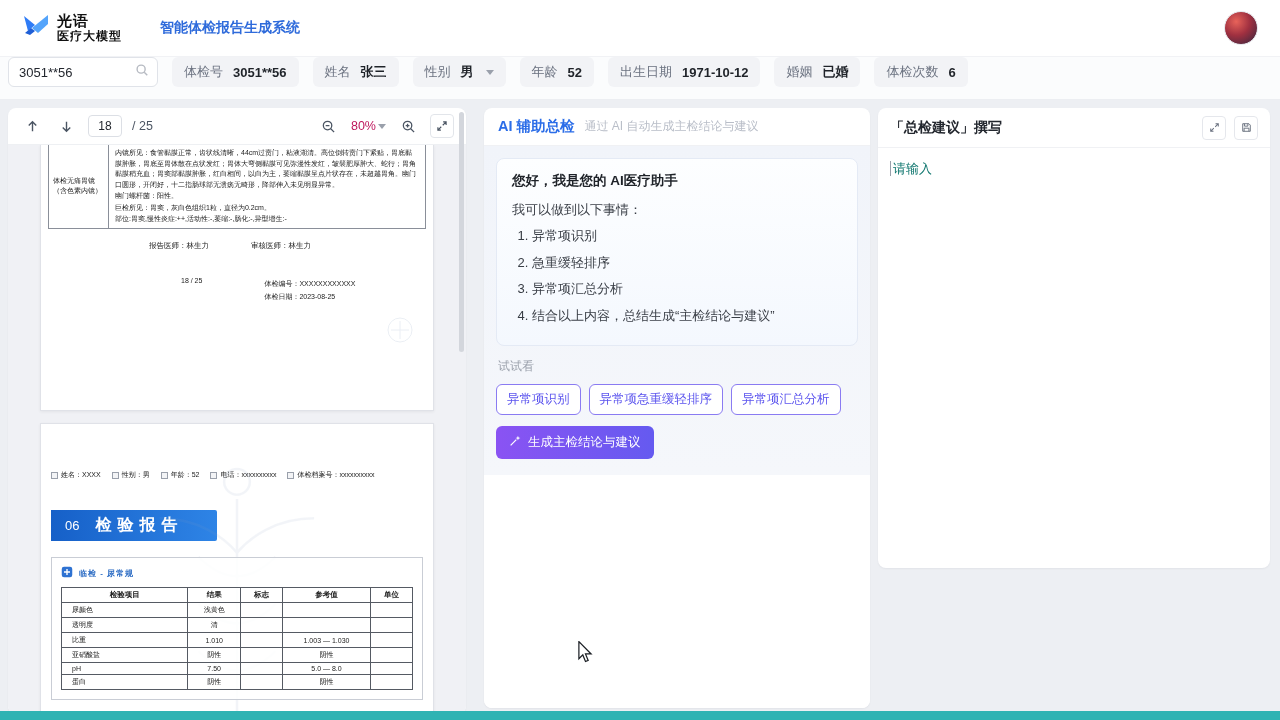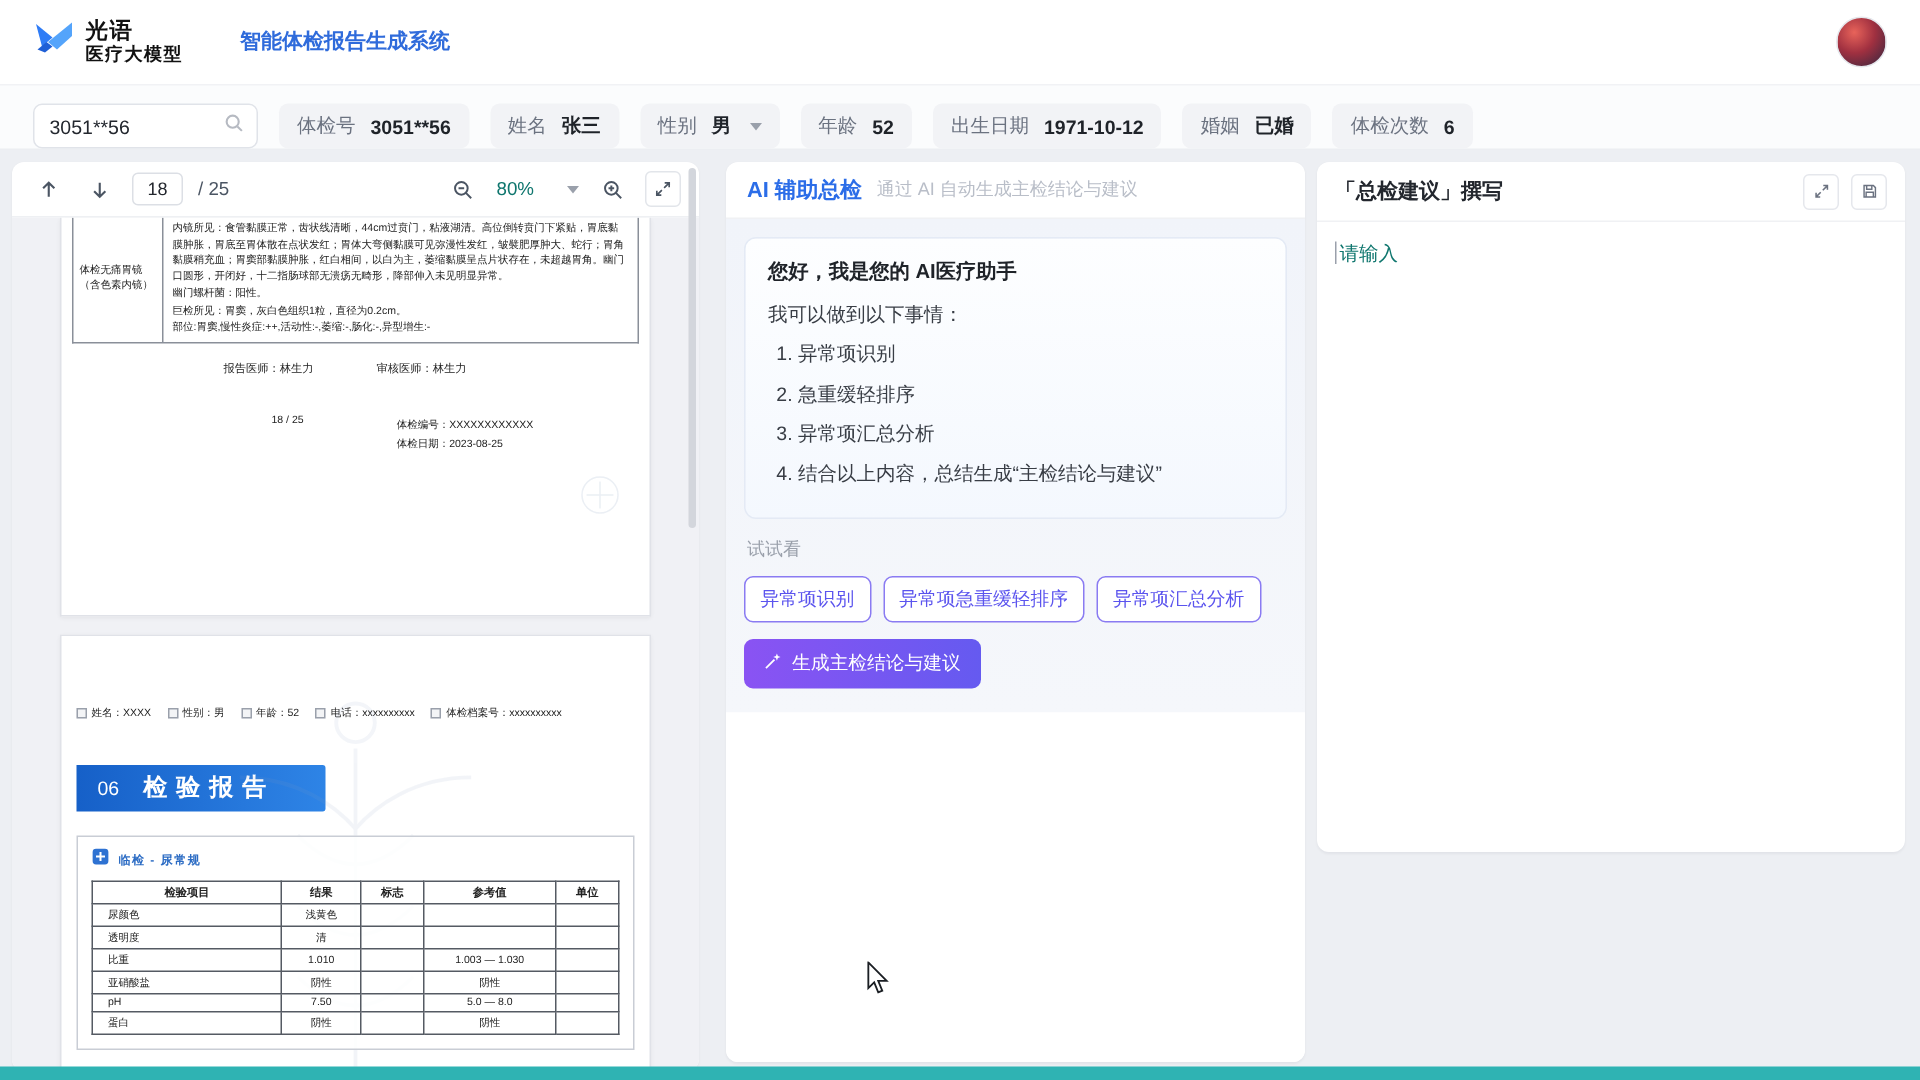--- a/index.html
+++ b/index.html
@@ -14,21 +14,21 @@
   .logo-text { display:flex; flex-direction:column; line-height:1.15; }
   .logo-title { font-size:15px; font-weight:bold; color:#111; letter-spacing:1px; }
   .logo-subtitle { font-size:12px; font-weight:bold; color:#111; letter-spacing:1px; }
   .app-title { margin-left:38px; font-size:14px; color:#2f6bdb; font-weight:bold; }
   .header-spacer { flex:1; }
   .avatar { width:34px; height:34px; border-radius:50%;
     background: radial-gradient(circle at 35% 30%, #e8635a 0%, #a03040 45%, #30263f 100%);
     border:1px solid #e5e7ec; }
   
   .patient-bar { height:44px; background:#fbfcfd; border-top:1px solid #f1f2f5; border-bottom:1px solid #eceef2;
-    display:flex; align-items:flex-end; padding:0 22px; gap:14px; }
+    display:flex; align-items:flex-start; padding:0 8px; gap:14px; }
   .search-box { width:150px; height:30px; background:#fff; border:1px solid #e0e3e9; border-radius:6px;
     display:flex; align-items:center; padding:0 8px 0 10px; }
   .search-box input { border:none; outline:none; flex:1; font-size:13px; color:#23272e; width:90px;
     font-family:inherit; background:transparent; }
   .search-box svg { color:#b6bac2; }
   .pill { height:30px; background:#f2f3f6; border-radius:6px; display:flex; align-items:center;
     padding:0 12px; gap:10px; font-size:13px; }
   .pill-label { color:#6b7280; }
   .pill-value { color:#1f2329; font-weight:bold; }
   .caret-down { width:0; height:0; border-left:4px solid transparent; border-right:4px solid transparent;
@@ -41,21 +41,21 @@
   .panel-right { flex:1; height:460px; display:flex; flex-direction:column; }
   
   .pdf-toolbar { height:37px; border-bottom:1px solid #eef0f3; display:flex; align-items:center;
     padding:0 12px; gap:10px; color:#4b5563; flex:none; }
   .tool-btn { width:24px; height:24px; display:flex; align-items:center; justify-content:center;
     border-radius:4px; color:#4b5563; cursor:pointer; }
   .page-input { width:34px; height:22px; border:1px solid #dcdfe5; border-radius:4px; text-align:center;
     font-size:12px; color:#23272e; outline:none; font-family:inherit; }
   .page-total { font-size:12.5px; color:#4b5563; }
   .toolbar-spacer { flex:1; }
-  .zoom-level { display:flex; align-items:center; gap:20px; font-size:12.5px; color:#0f766e; cursor:pointer; }
+  .zoom-level { display:flex; align-items:center; gap:0; font-size:12.5px; color:#be185d; cursor:pointer; }
   .fullscreen-btn { width:24px; height:24px; border:1px solid #e2e5ea; border-radius:4px;
     display:flex; align-items:center; justify-content:center; color:#4b5563; }
   
   .pdf-area { flex:1; background:#f0f1f5; padding:0 32px; overflow:hidden; }
   .page { background:#fff; border:1px solid #e0e2e8; box-shadow:0 1px 3px rgba(0,0,0,.06);
     position:relative; overflow:hidden; }
   .page-1 { height:266px; border-top:none; }
   .page-2 { height:420px; margin-top:12px; }
   .p1-table { display:flex; border:1px solid #8a8f99; border-top:none; margin:0 7px; }
   .p1-label { width:60px; border-right:1px solid #8a8f99; padding:6px 4px; font-size:7px;

